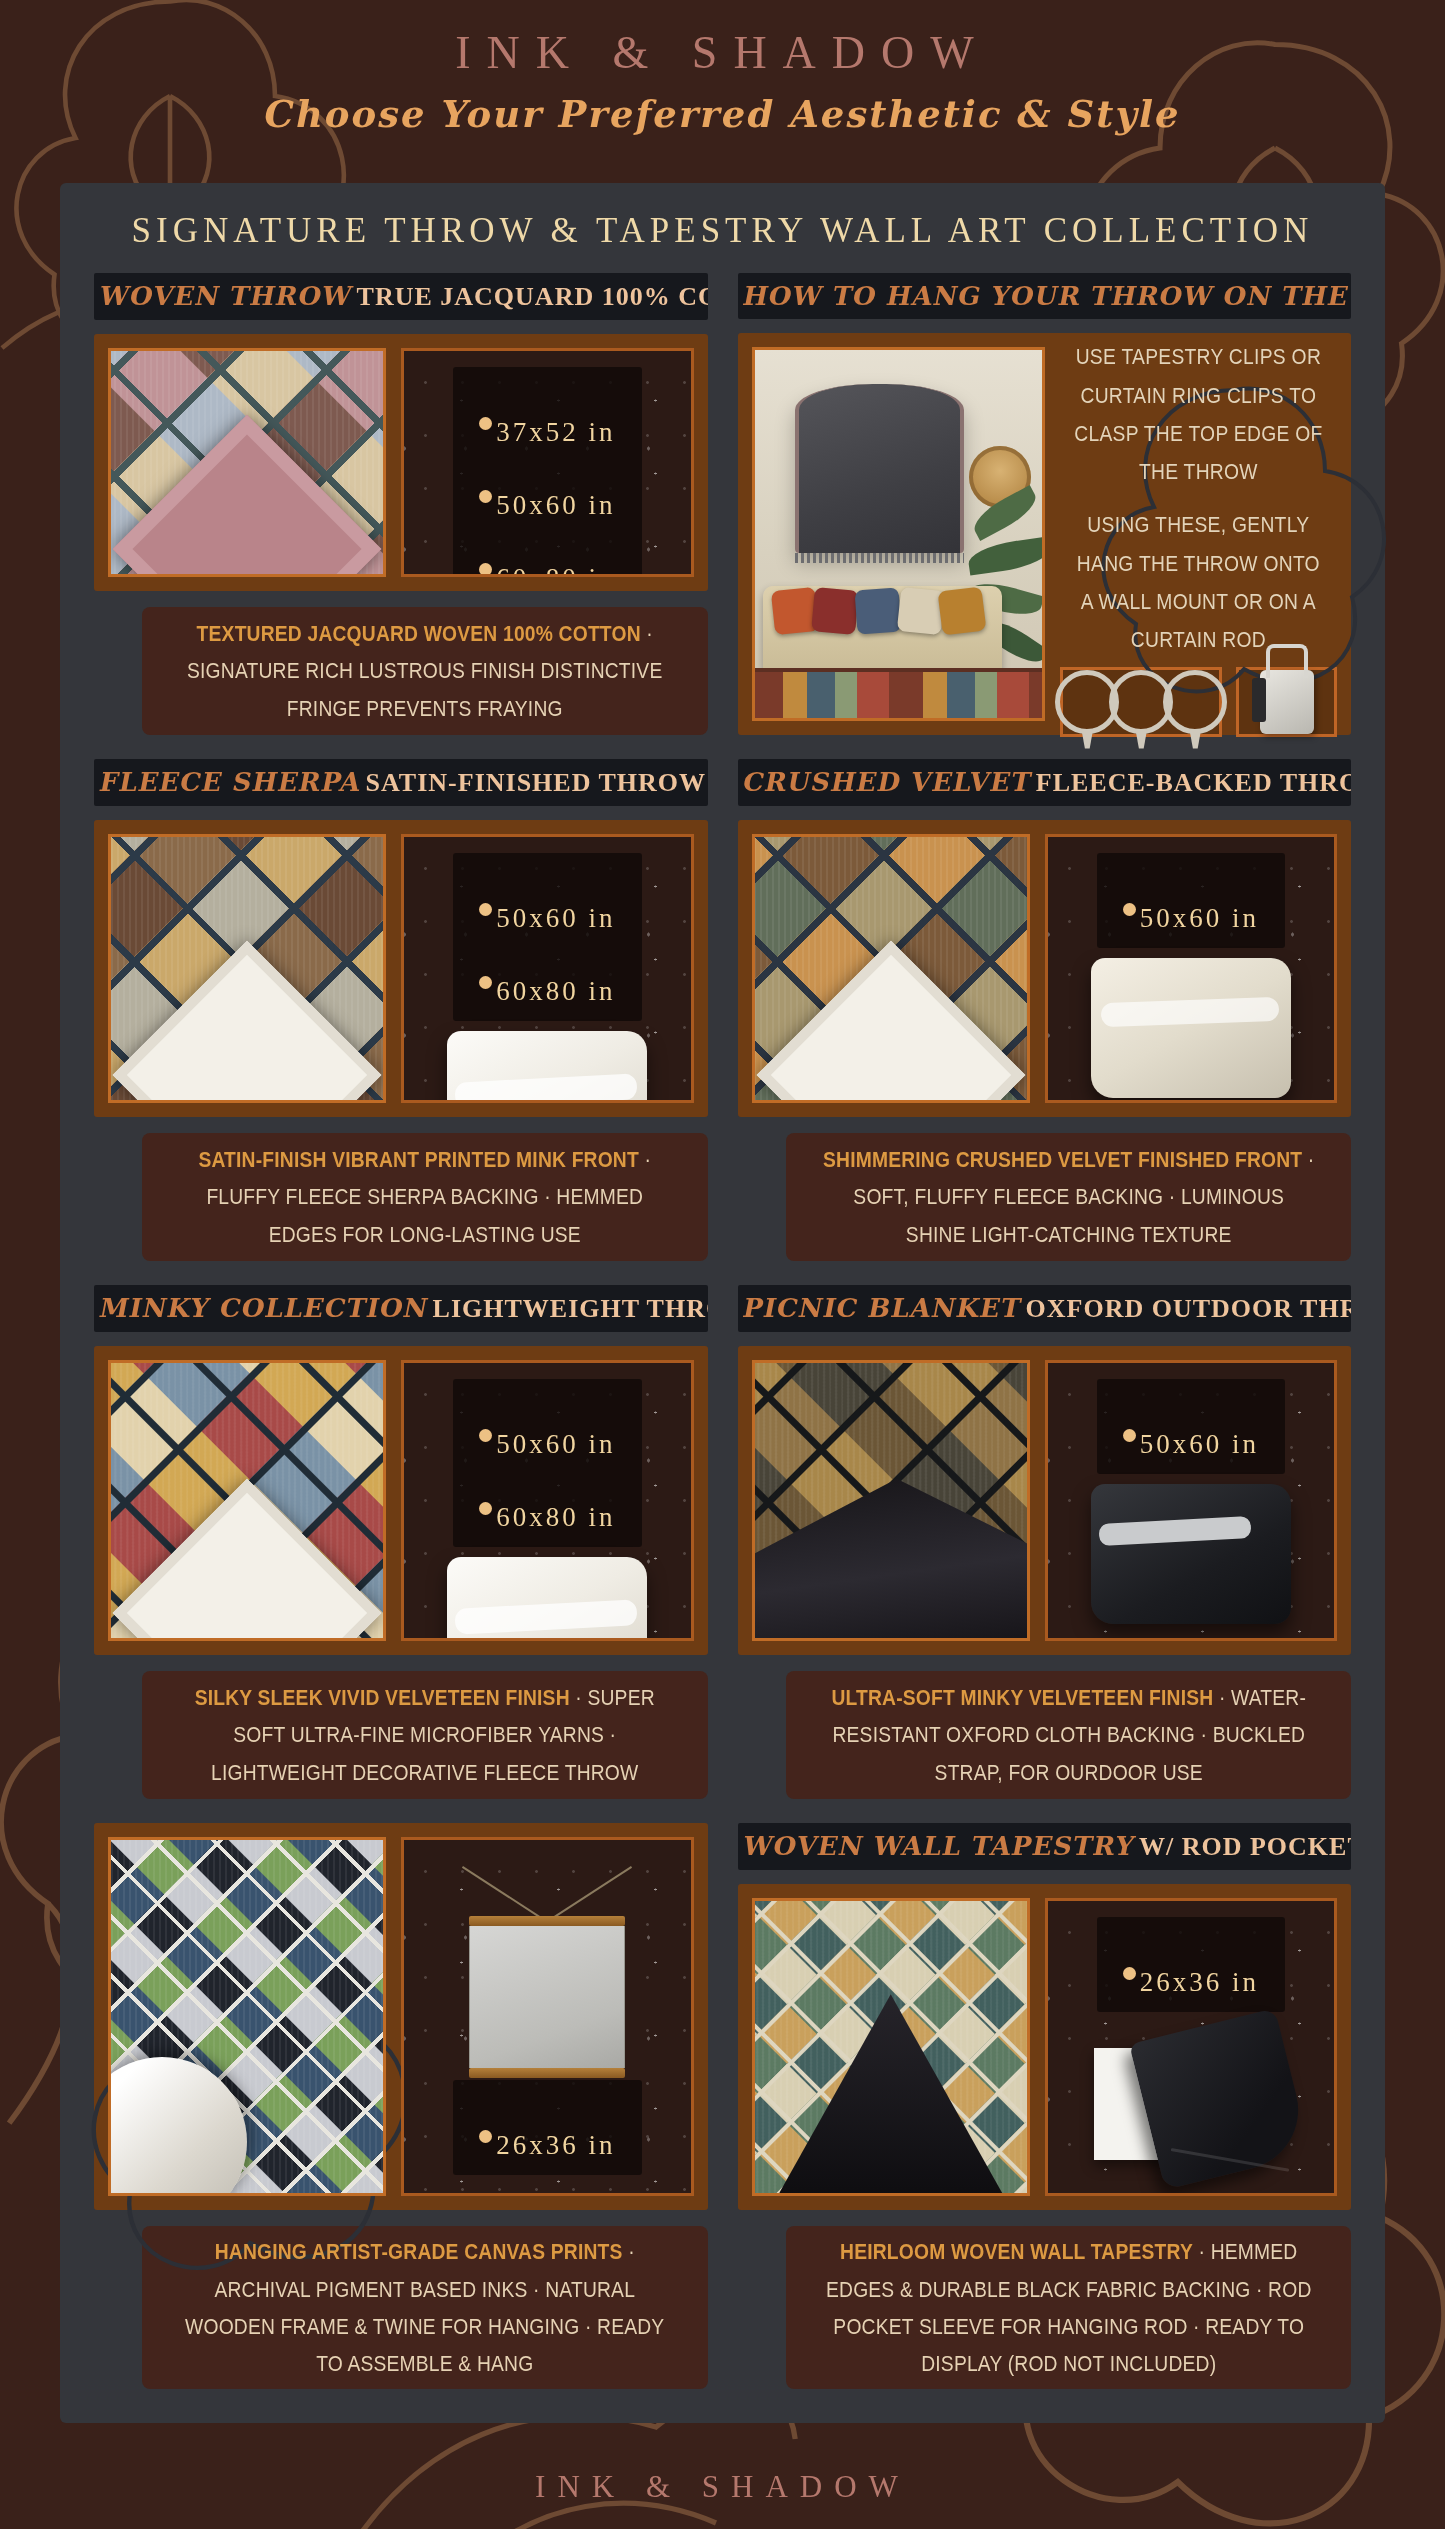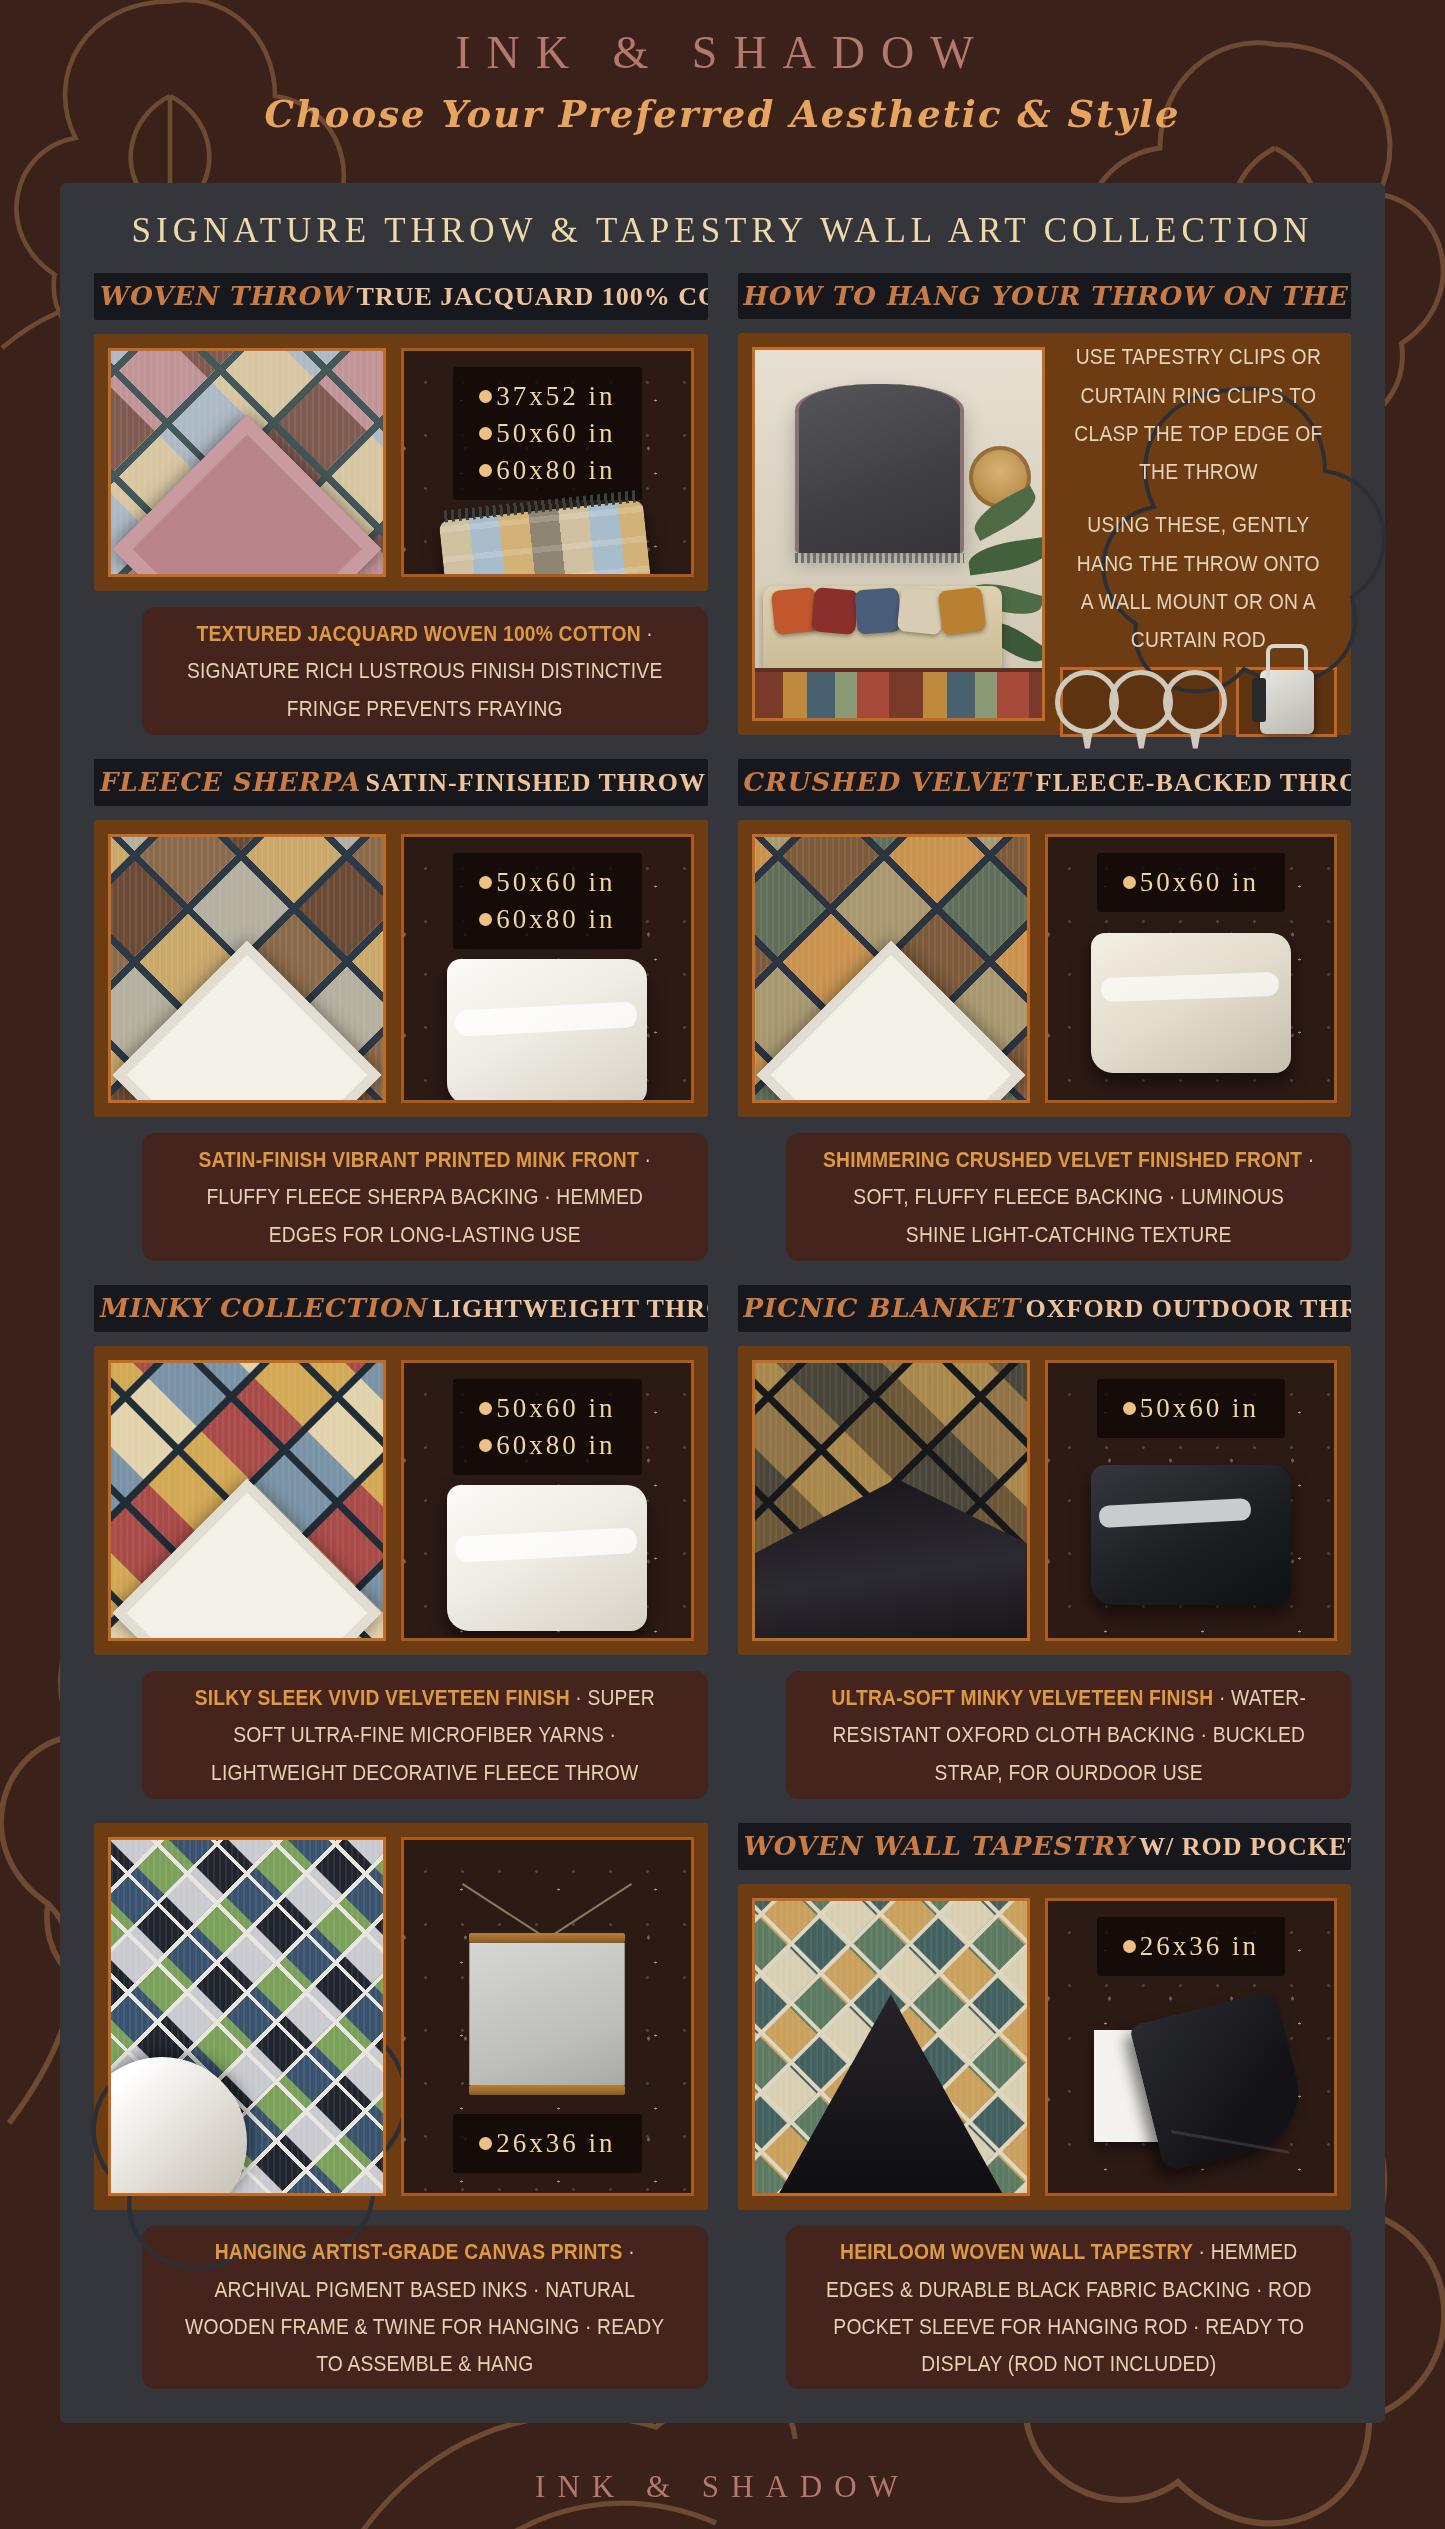--- a/index.html
+++ b/index.html
@@ -38,22 +38,22 @@
   .panel{flex:1;position:relative;border:3px solid #aa5a1f;background:#2c1a15;
     display:flex;flex-direction:column;align-items:center;padding:16px 12px;overflow:hidden;
     background-image:
       radial-gradient(rgba(255,255,255,.55) 1px, transparent 1.6px),
       radial-gradient(rgba(255,255,255,.30) 1px, transparent 1.5px),
       radial-gradient(rgba(255,255,255,.18) 1px, transparent 1.4px);
     background-size:97px 73px,61px 101px,37px 53px;
     background-position:9px 13px,31px 47px,3px 5px;}
   .size-badge{background:rgba(16,10,8,.82);border-radius:3px;padding:14px 26px;
     display:flex;flex-direction:column;gap:6px;margin-bottom:10px;}
-  .size-row{display:flex;align-items:center;gap:4px;color:#f1d5a0;
-    font-size:27px;letter-spacing:3px;}
+  .size-row{display:flex;gap:4px;color:#f1d5a0;
+    font-size:27px;letter-spacing:3px;margin-top:36px;}
   .dot{width:13px;height:13px;border-radius:50%;background:#edc184;flex:none;}
   .throw-wrap{flex:1;width:100%;display:flex;align-items:center;justify-content:center;position:relative;}
   .badge-bottom{flex-direction:column;}
   .badge-bottom .size-badge{order:2;margin:10px 0 4px;}
   .badge-bottom .throw-wrap{order:1;}
   
   .quilt{position:absolute;inset:0;overflow:hidden;}
   .quilt::before{content:"";position:absolute;left:-65%;top:-65%;width:230%;height:230%;
     transform:rotate(45deg);--qs:75px;--lw:7px;
     background-image:
@@ -114,21 +114,21 @@
   
   .tap-fold{position:relative;width:205px;height:150px;}
   .tap-white{position:absolute;left:6px;bottom:14px;width:118px;height:112px;background:#f4f3ef;
     box-shadow:0 6px 12px rgba(0,0,0,.45);}
   .tap-black{position:absolute;right:-2px;top:0;width:150px;height:150px;border-radius:10px 14px 60px 16px;
     background:linear-gradient(140deg,#2a2b30 0%,#131317 70%);transform:rotate(-14deg);
     box-shadow:-8px 8px 14px rgba(0,0,0,.5);}
   .tap-black::before{content:"";position:absolute;left:10px;bottom:12px;width:120px;height:3px;
     background:rgba(255,255,255,.12);border-radius:2px;transform:rotate(24deg);}
   
-  .caption{margin-top:16px;background:#44241c;border-radius:13px;min-height:92px;
+  .caption{margin-top:16px;background:#44241c;border-radius:8px;min-height:92px;
     display:flex;align-items:center;justify-content:center;padding:10px 20px;text-align:center;margin-left:48px;}
   .caption.tall{min-height:138px;}
   .cap-inner{font-family:"Liberation Sans",sans-serif;font-size:20.5px;line-height:1.75;
     letter-spacing:.2px;transform:scale(.94,1.04);color:#e6d2b4;font-weight:400;}
   .cap-inner .lead{color:#dd9a42;font-weight:700;}
   
   .room{flex:1.04;position:relative;border:3px solid #c06c26;overflow:hidden;
     background:linear-gradient(180deg,#e6e0d2 0%,#d8d1bf 55%,#cfc6b2 100%);}
   .hung-throw{position:absolute;top:34px;left:14%;width:56%;height:46%;
     background:linear-gradient(160deg,#55555a 0%,#3f3f44 60%,#333338 100%);

